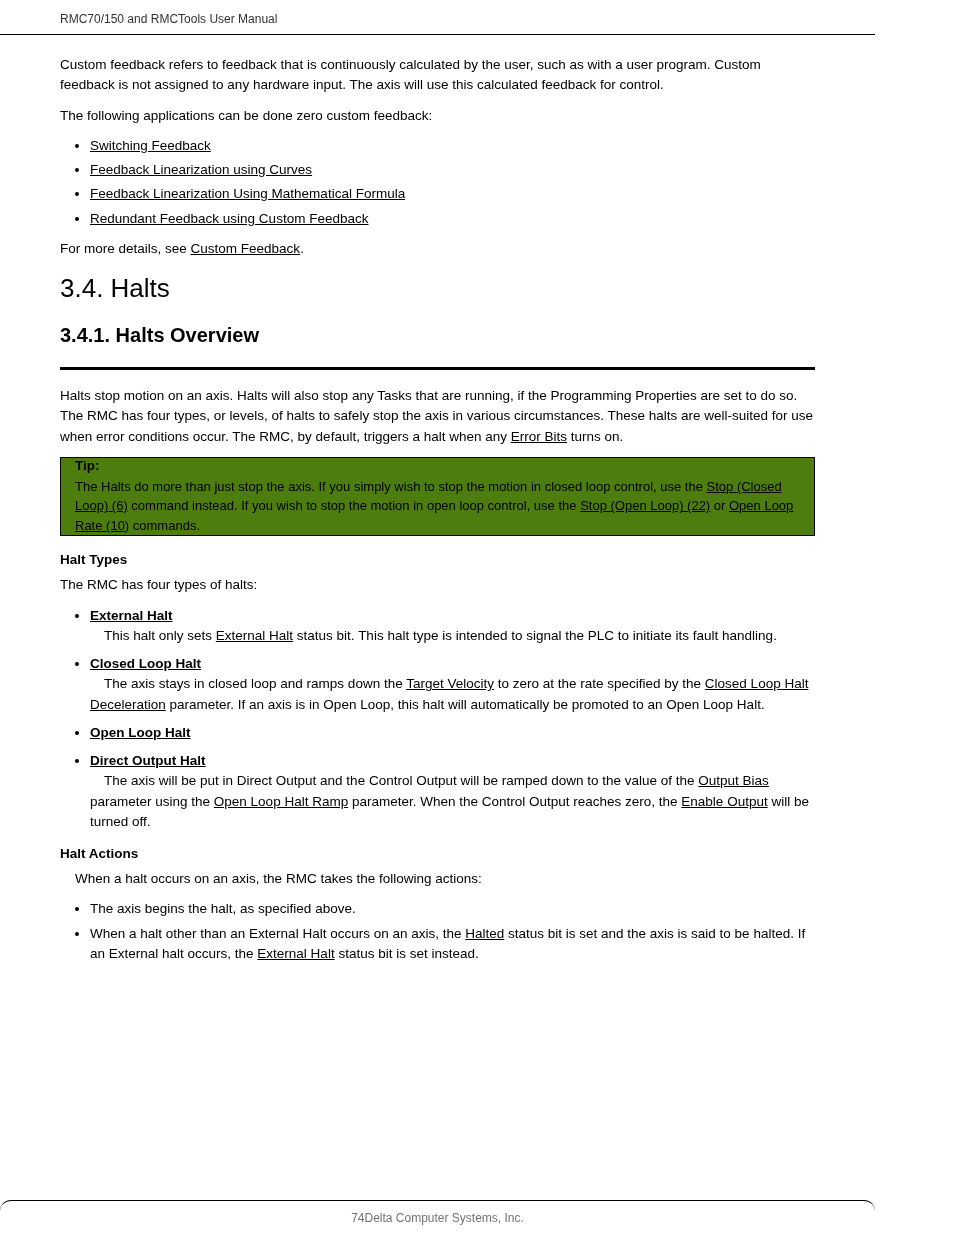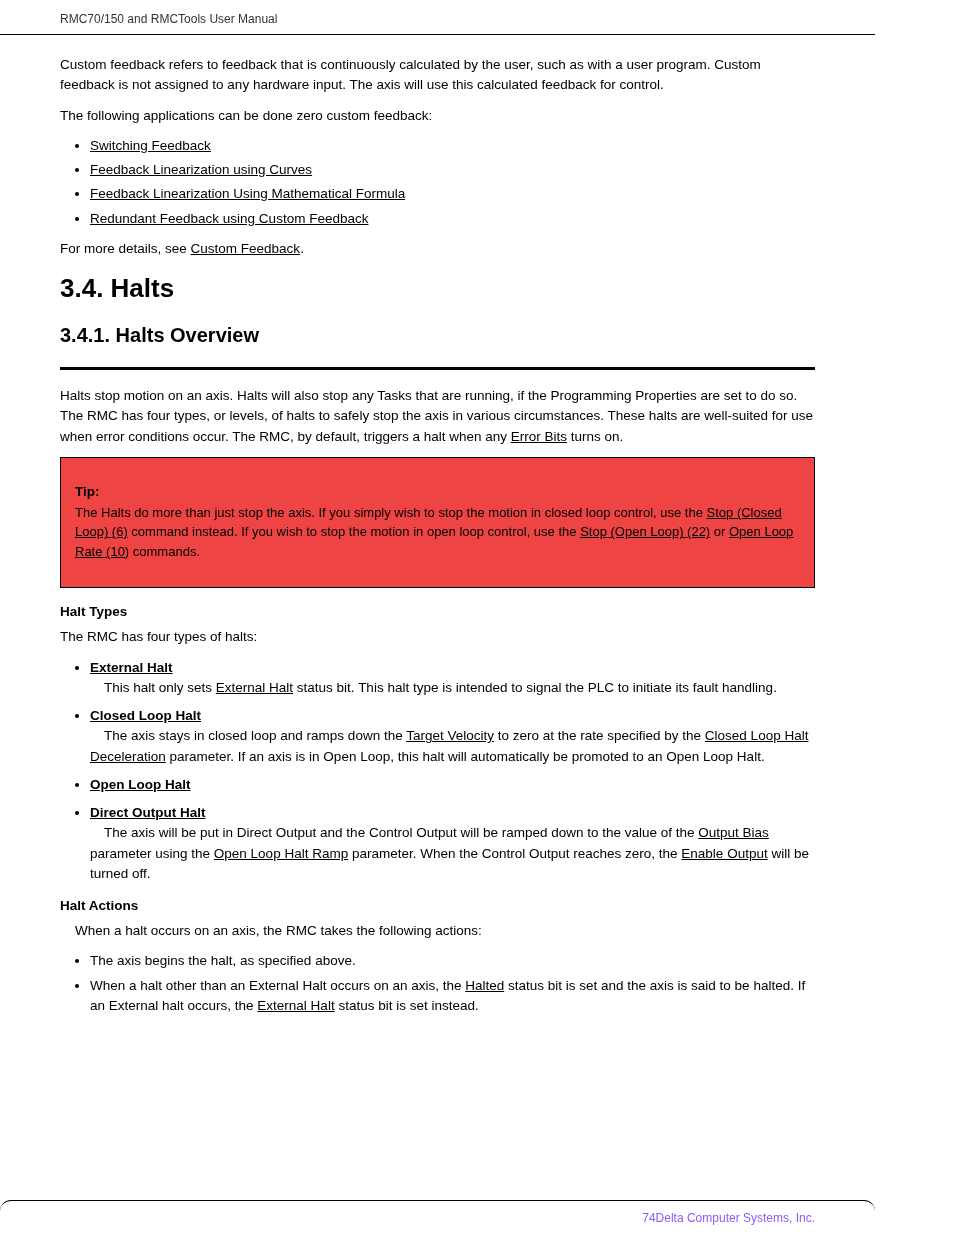--- a/index.html
+++ b/index.html
@@ -35,23 +35,23 @@
 
     .content {
       padding: 20px 60px 20px 60px;
       flex: 1;
     }
 
     .footer {
       padding: 10px 60px;
       border-top: 1px solid #000;
       display: flex;
-      justify-content: flex-end;
+      justify-content: center;
       font-size: 12px;
-      color: #8b5cf6;
+      color: #737373;
       border-radius: 11px;
     }
 
     p {
       margin-bottom: 10px;
       line-height: 1.5;
     }
 
     ul {
       margin-left: 30px;
@@ -63,39 +63,39 @@
       line-height: 1.5;
     }
 
     a {
       color: #000;
       text-decoration: underline;
     }
 
     .section-title {
       font-size: 26px;
-      font-weight: bold;
+      font-weight: normal;
       margin-top: 4px;
       margin-bottom: 20px;
     }
 
     .subsection-title {
       font-size: 20px;
       font-weight: bold;
       border-bottom: 3px solid #000;
       padding-bottom: 20px;
       margin-bottom: 16px;
       margin-top: 10px;
     }
 
     .tip-box {
       border: 1px solid #000;
-      padding: 26px 14px;
+      padding: 0 14px;
       margin-bottom: 16px;
-      background: #ef4444;
+      background: #4d7c0f;
     }
 
     .tip-box .tip-label {
       font-weight: bold;
       margin-bottom: 4px;
     }
 
     .tip-box p {
       margin-bottom: 0;
       font-size: 13px;

